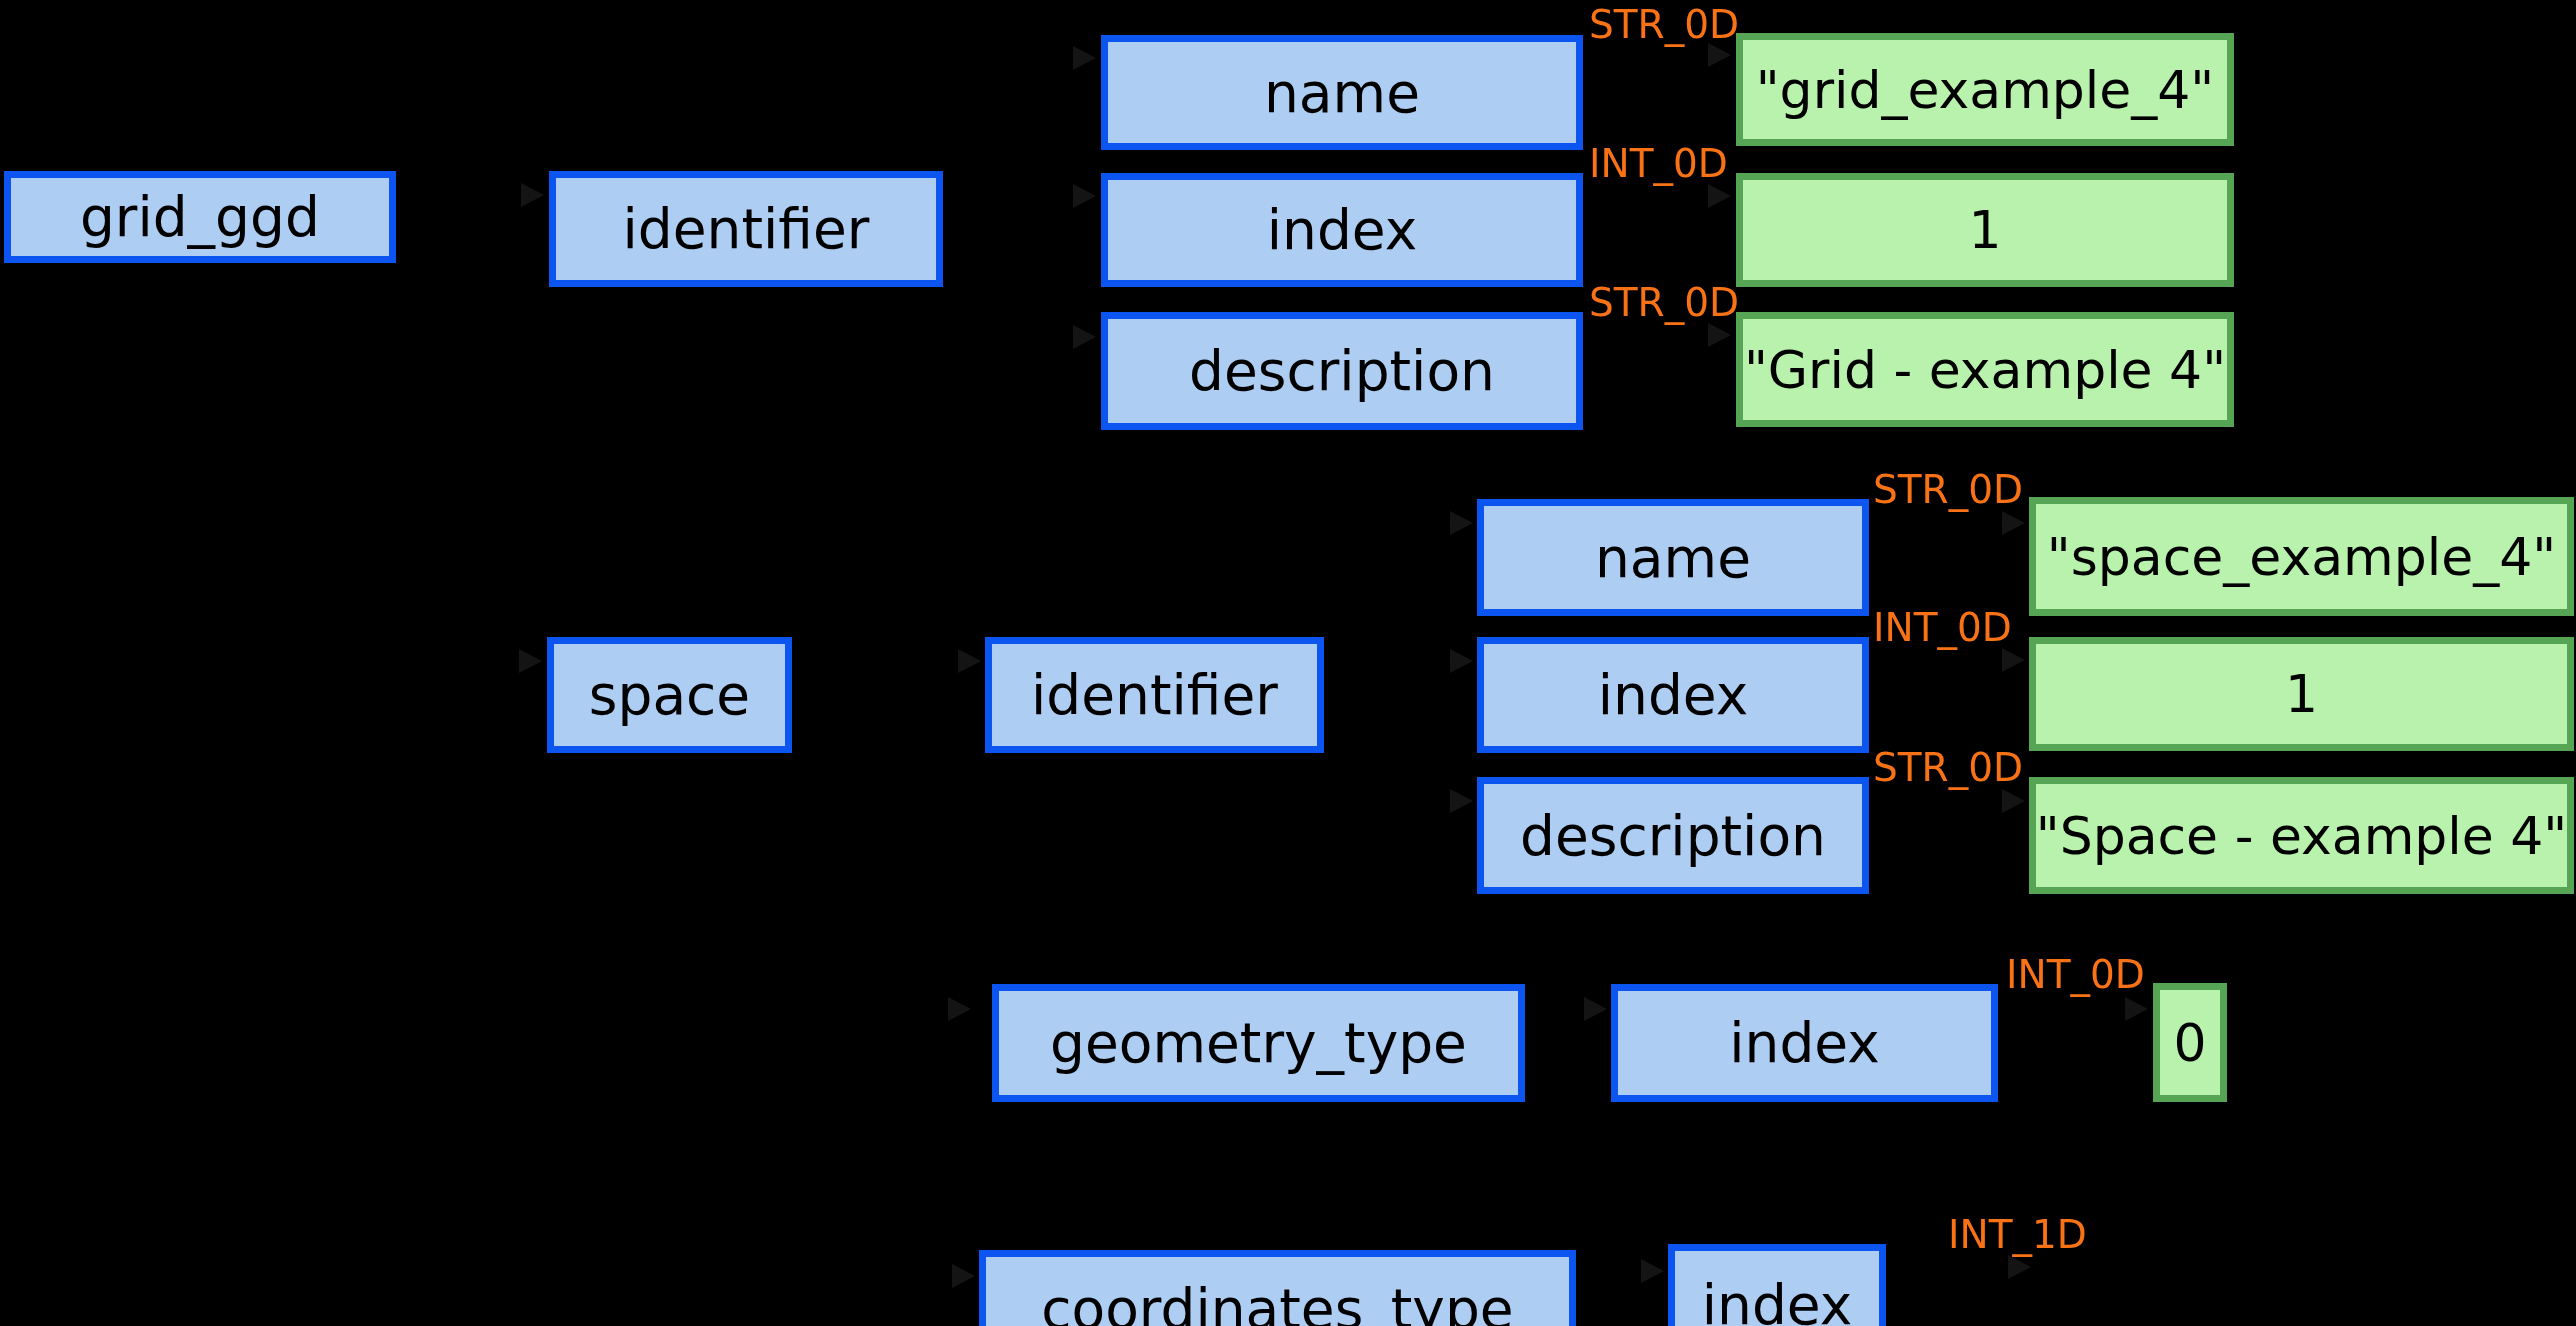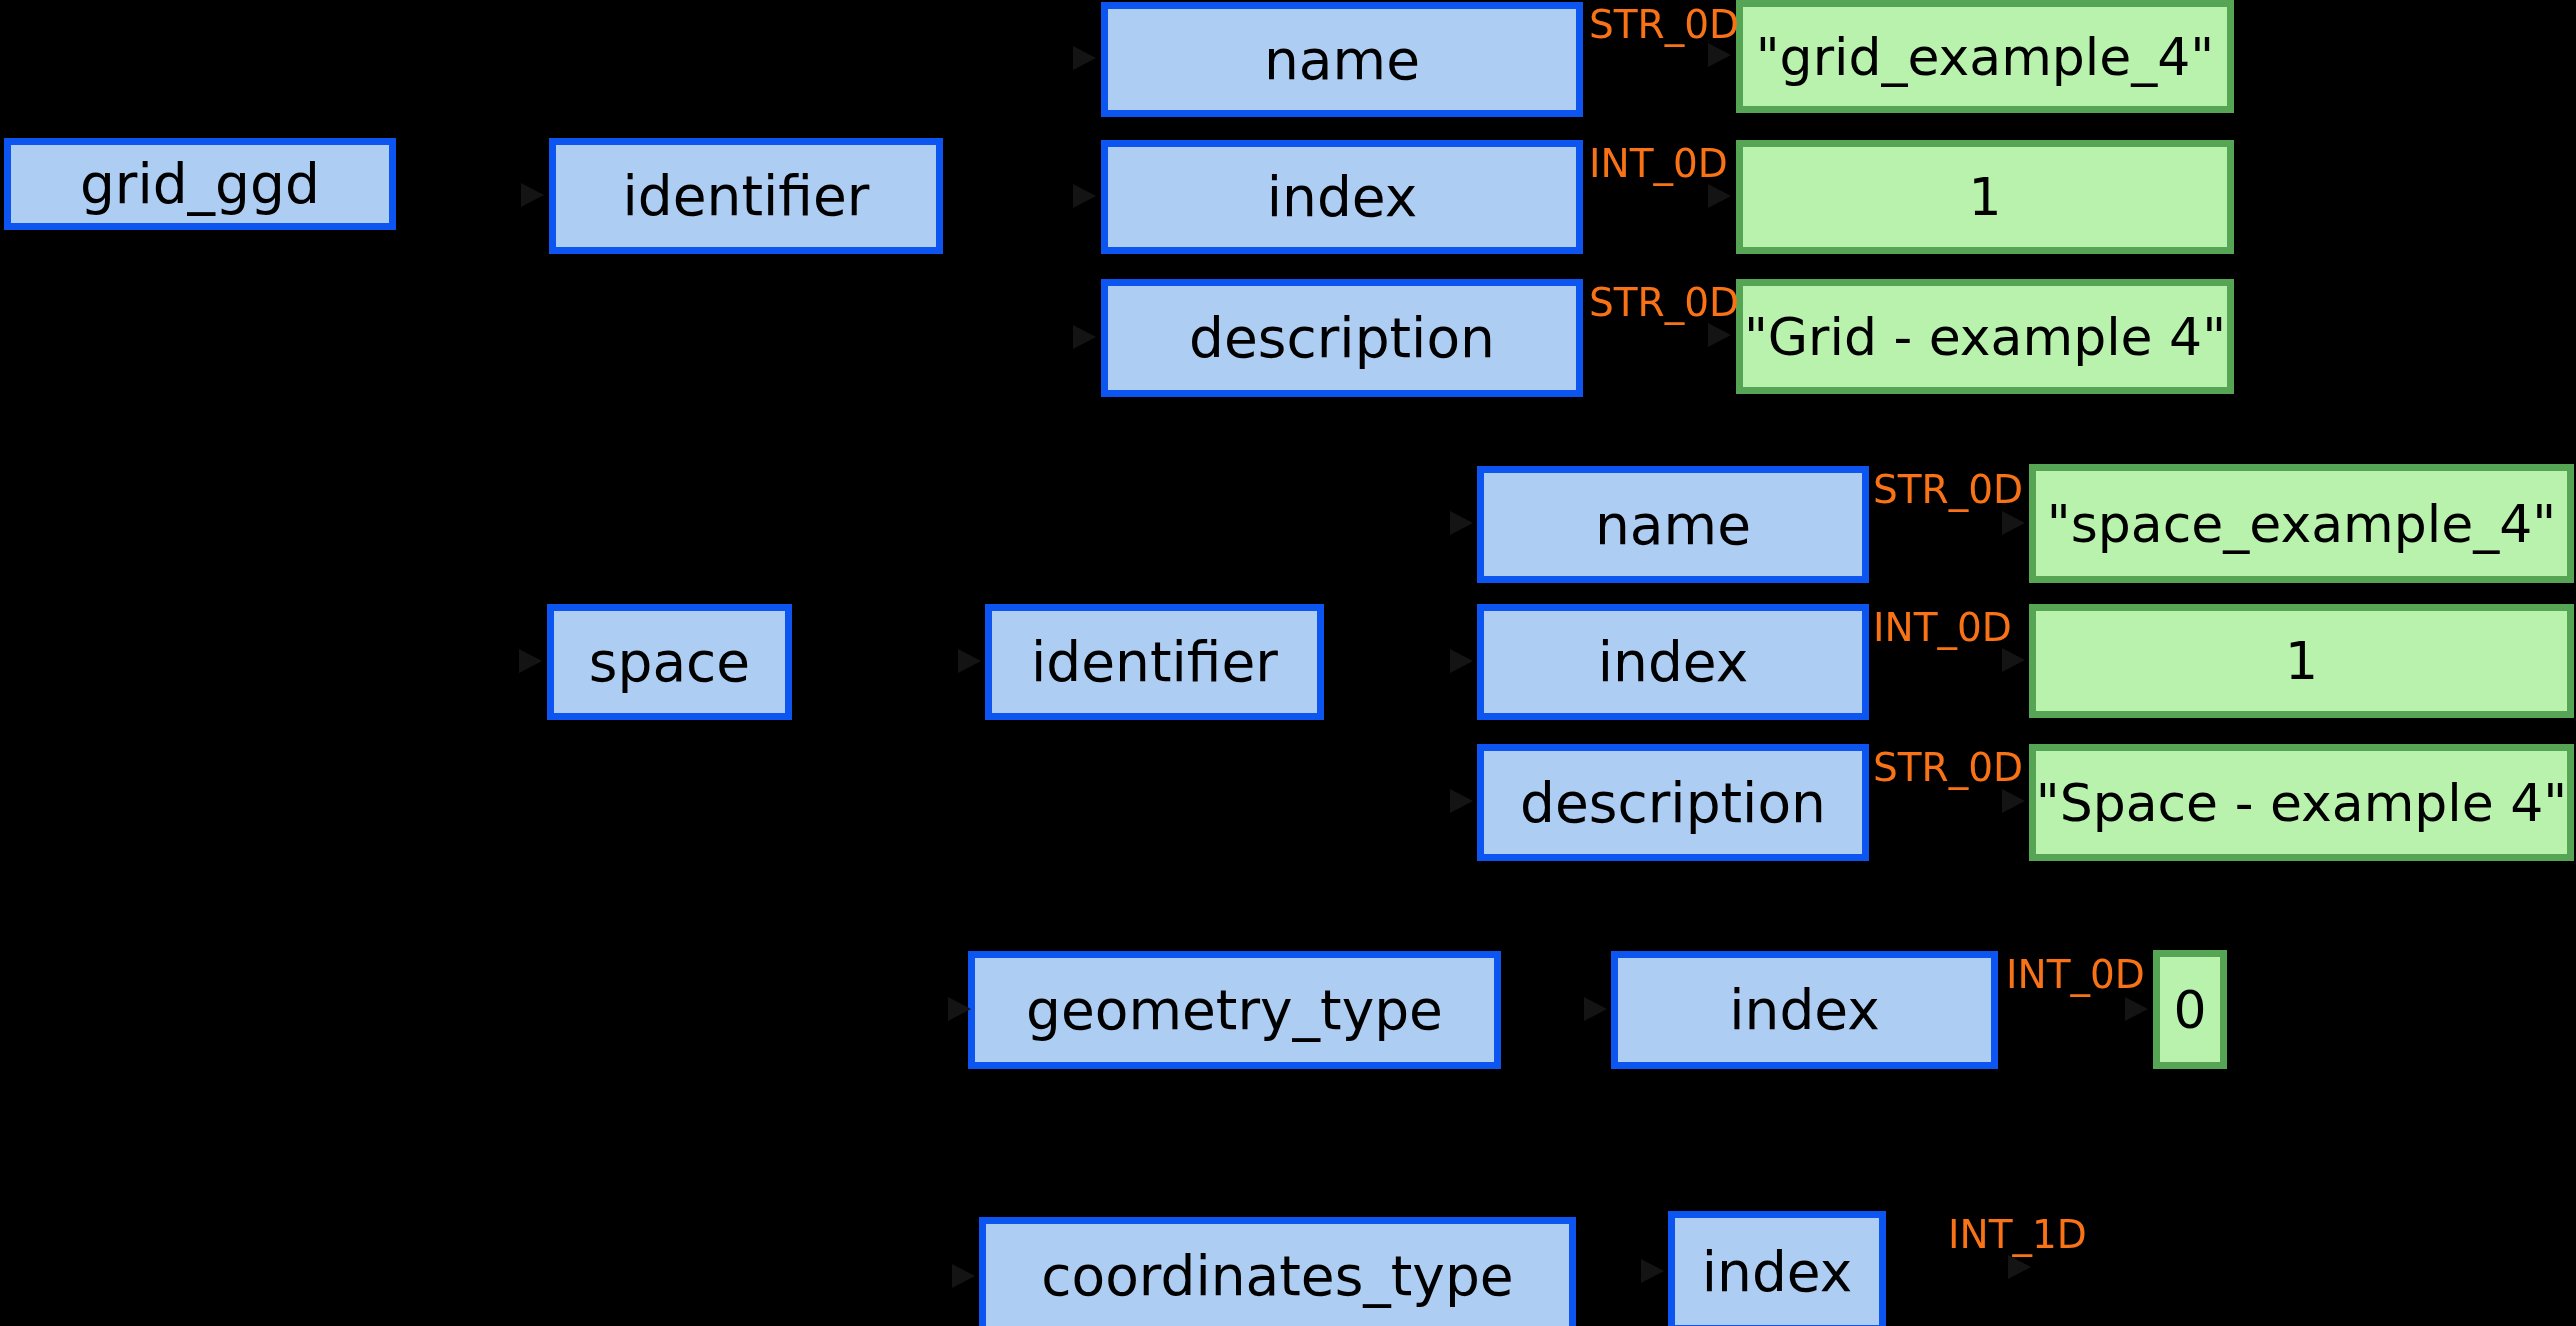--- a/index.html
+++ b/index.html
@@ -9,20 +9,21 @@
     background:#000;
     overflow:hidden;
     font-family:"DejaVu Sans", sans-serif;
   }
   .node {
     position:absolute;
     box-sizing:border-box;
     display:flex; align-items:center; justify-content:center;
     color:#000;
     white-space:nowrap;
+    margin-top:33px;
   }
   .field {
     background:#aecdf2;
     border:7.8px solid #0d55f0;
     font-size:55px;
   }
   .value {
     background:#b9f2ad;
     border:7.8px solid #55a555;
     font-size:52px;
@@ -58,21 +59,21 @@
 
   <div class="node field" style="left:547px;  top:604px;  width:245px; height:116px;">space</div>
   <div class="node field" style="left:985px; top:604px;  width:339px; height:116px;">identifier</div>
   <div class="node field" style="left:1477px; top:466px;  width:392px; height:117px;">name</div>
   <div class="node field" style="left:1477px; top:604px;  width:392px; height:116px;">index</div>
   <div class="node field" style="left:1477px; top:744px;  width:392px; height:117px;">description</div>
   <div class="node value" style="left:2029px; top:464px;  width:545px; height:119px;">"space_example_4"</div>
   <div class="node value" style="left:2029px; top:604px;  width:545px; height:114px;">1</div>
   <div class="node value" style="left:2029px; top:744px;  width:545px; height:117px;">"Space - example 4"</div>
 
-  <div class="node field" style="left:968px;  top:951px;  width:533px; height:118px;">geometry_type</div>
+  <div class="node field" style="left:992px;  top:951px;  width:533px; height:118px;">geometry_type</div>
   <div class="node field" style="left:1611px; top:951px;  width:387px; height:118px;">index</div>
   <div class="node value" style="left:2153px; top:950px;  width:74px;  height:119px;">0</div>
 
   <div class="node field" style="left:979px; top:1217px; width:597px; height:118px;">coordinates_type</div>
   <div class="node field" style="left:1668px; top:1211px; width:218px; height:121px;">index</div>
 
   <div class="edge-label" style="left:1589px; top:3.9px;">STR_0D</div>
   <div class="edge-label" style="left:1589px; top:143px;">INT_0D</div>
   <div class="edge-label" style="left:1589px; top:282px;">STR_0D</div>
   <div class="edge-label" style="left:1873px; top:469px;">STR_0D</div>

